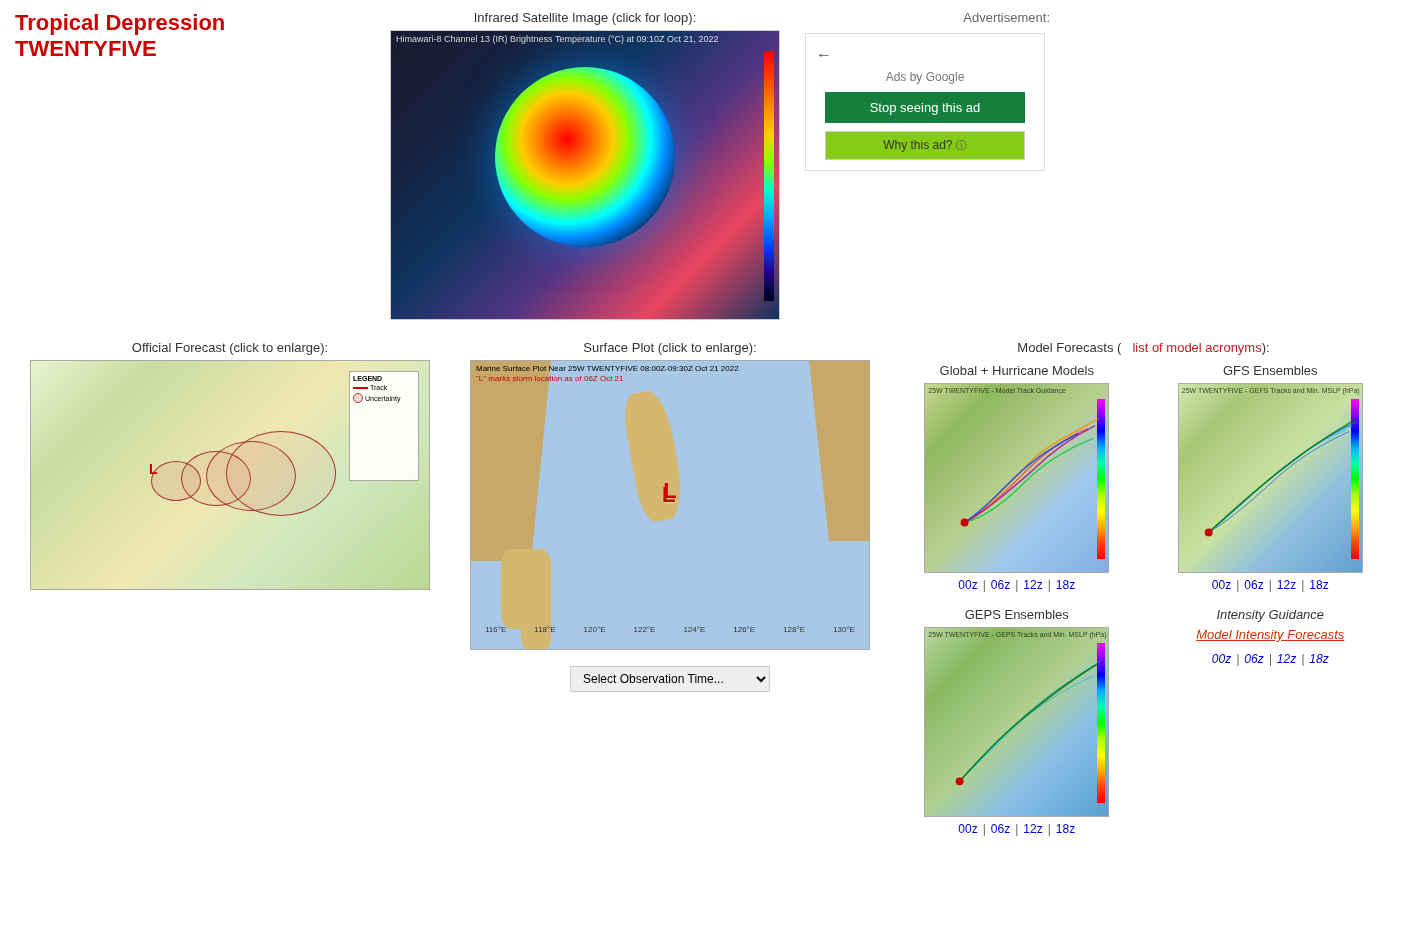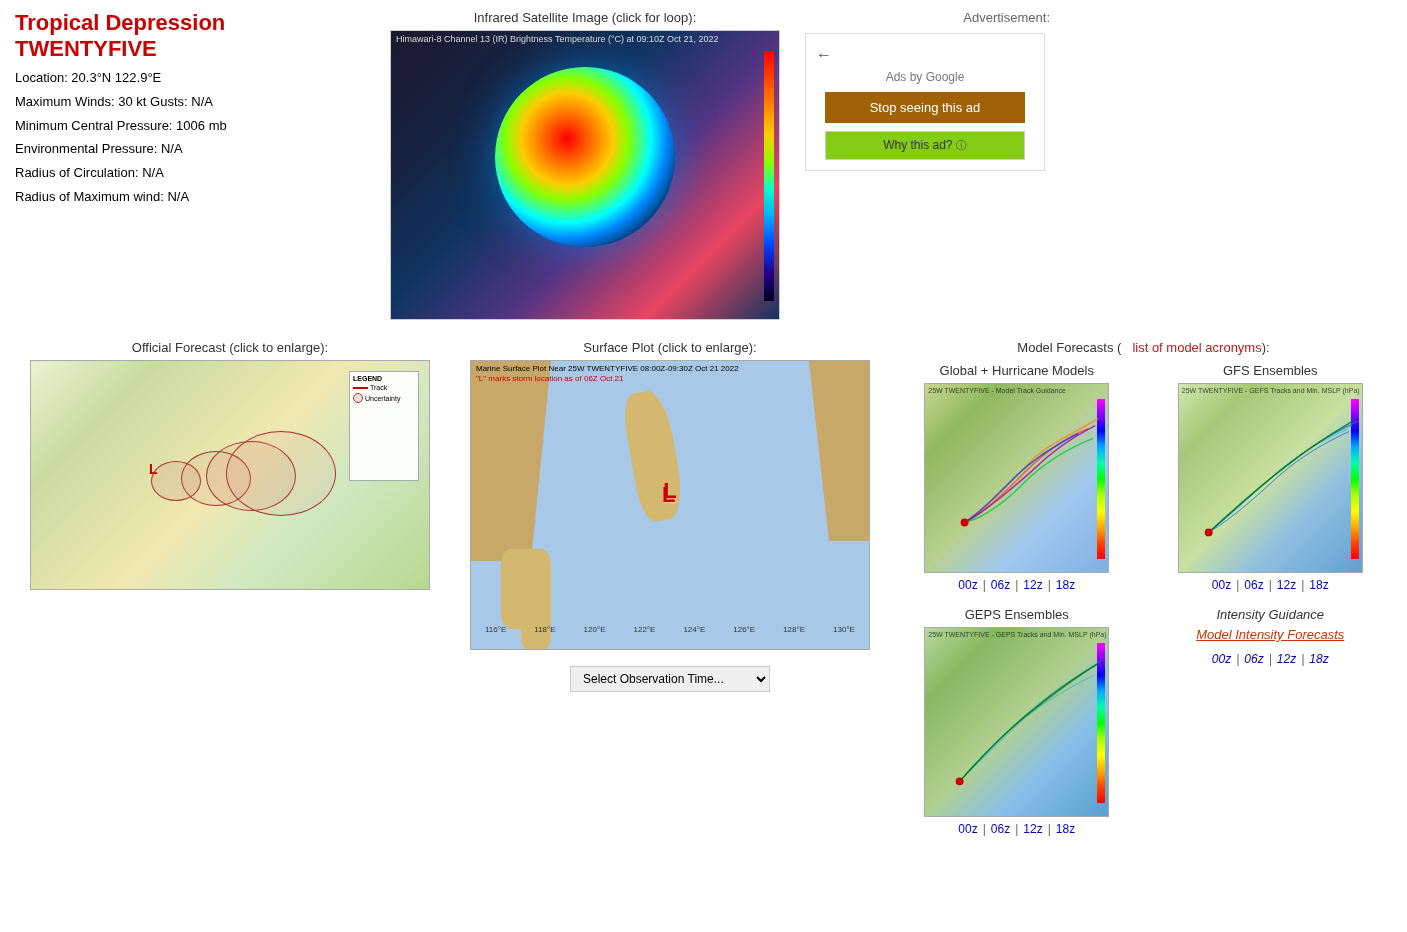--- a/index.html
+++ b/index.html
@@ -139,21 +139,21 @@
       color: #555;
       cursor: pointer;
     }
 
     .ads-by-google {
       font-size: 12px;
       color: #777;
     }
 
     .stop-seeing-ad-btn {
-      background: #a16207;
+      background: #15803d;
       color: #fff;
       border: none;
       padding: 8px 20px;
       font-size: 13px;
       cursor: pointer;
       width: 200px;
       text-align: center;
     }
 
     .why-this-ad-btn {
@@ -371,28 +371,20 @@
   </style>
 </head>
 <body>
 
 <div class="page-wrapper">
 
   <div class="top-row">
 
     <div class="storm-info">
       <div class="storm-title">Tropical Depression TWENTYFIVE</div>
-      <div class="storm-details">
-        <p>Location: 20.3°N 122.9°E</p>
-        <p>Maximum Winds: 30 kt  Gusts: N/A</p>
-        <p>Minimum Central Pressure: 1006 mb</p>
-        <p>Environmental Pressure: N/A</p>
-        <p>Radius of Circulation: N/A</p>
-        <p>Radius of Maximum wind: N/A</p>
-      </div>
     </div>
 
     <div class="satellite-section">
       <div class="section-label">Infrared Satellite Image (click for loop):</div>
       <div class="satellite-img">
         <div class="satellite-colorbar"></div>
       </div>
     </div>
 
     <div class="ad-section">

